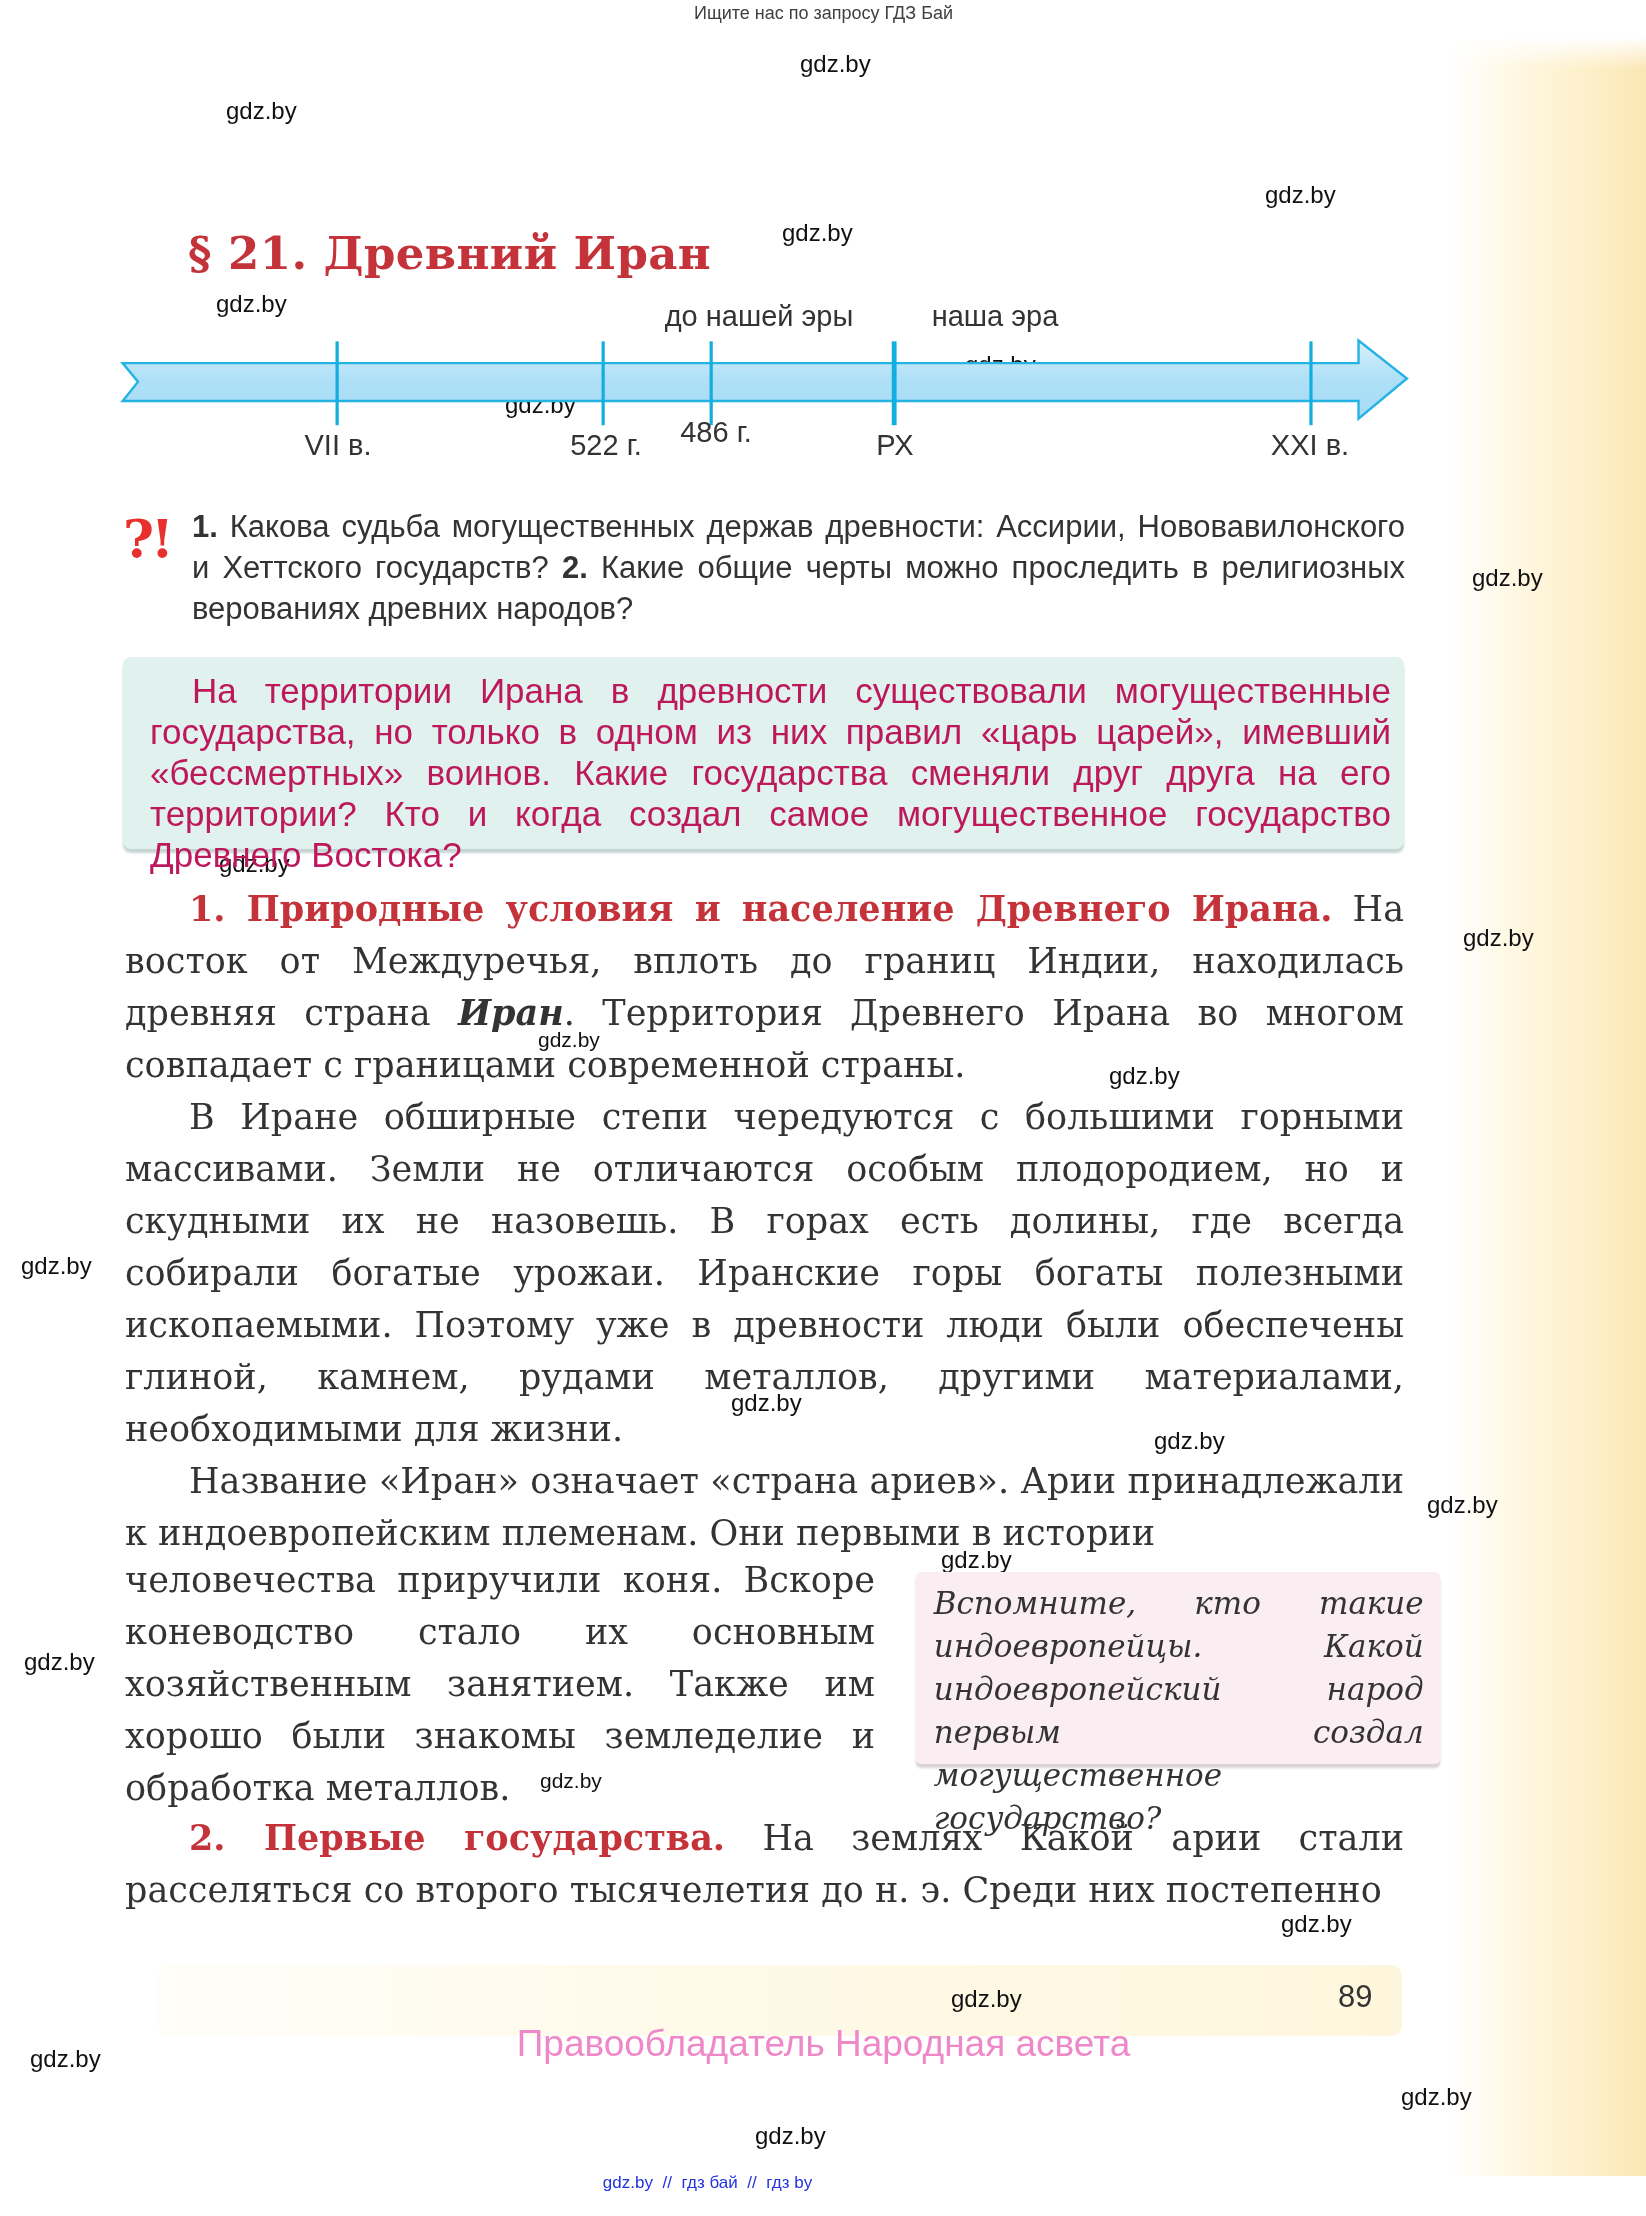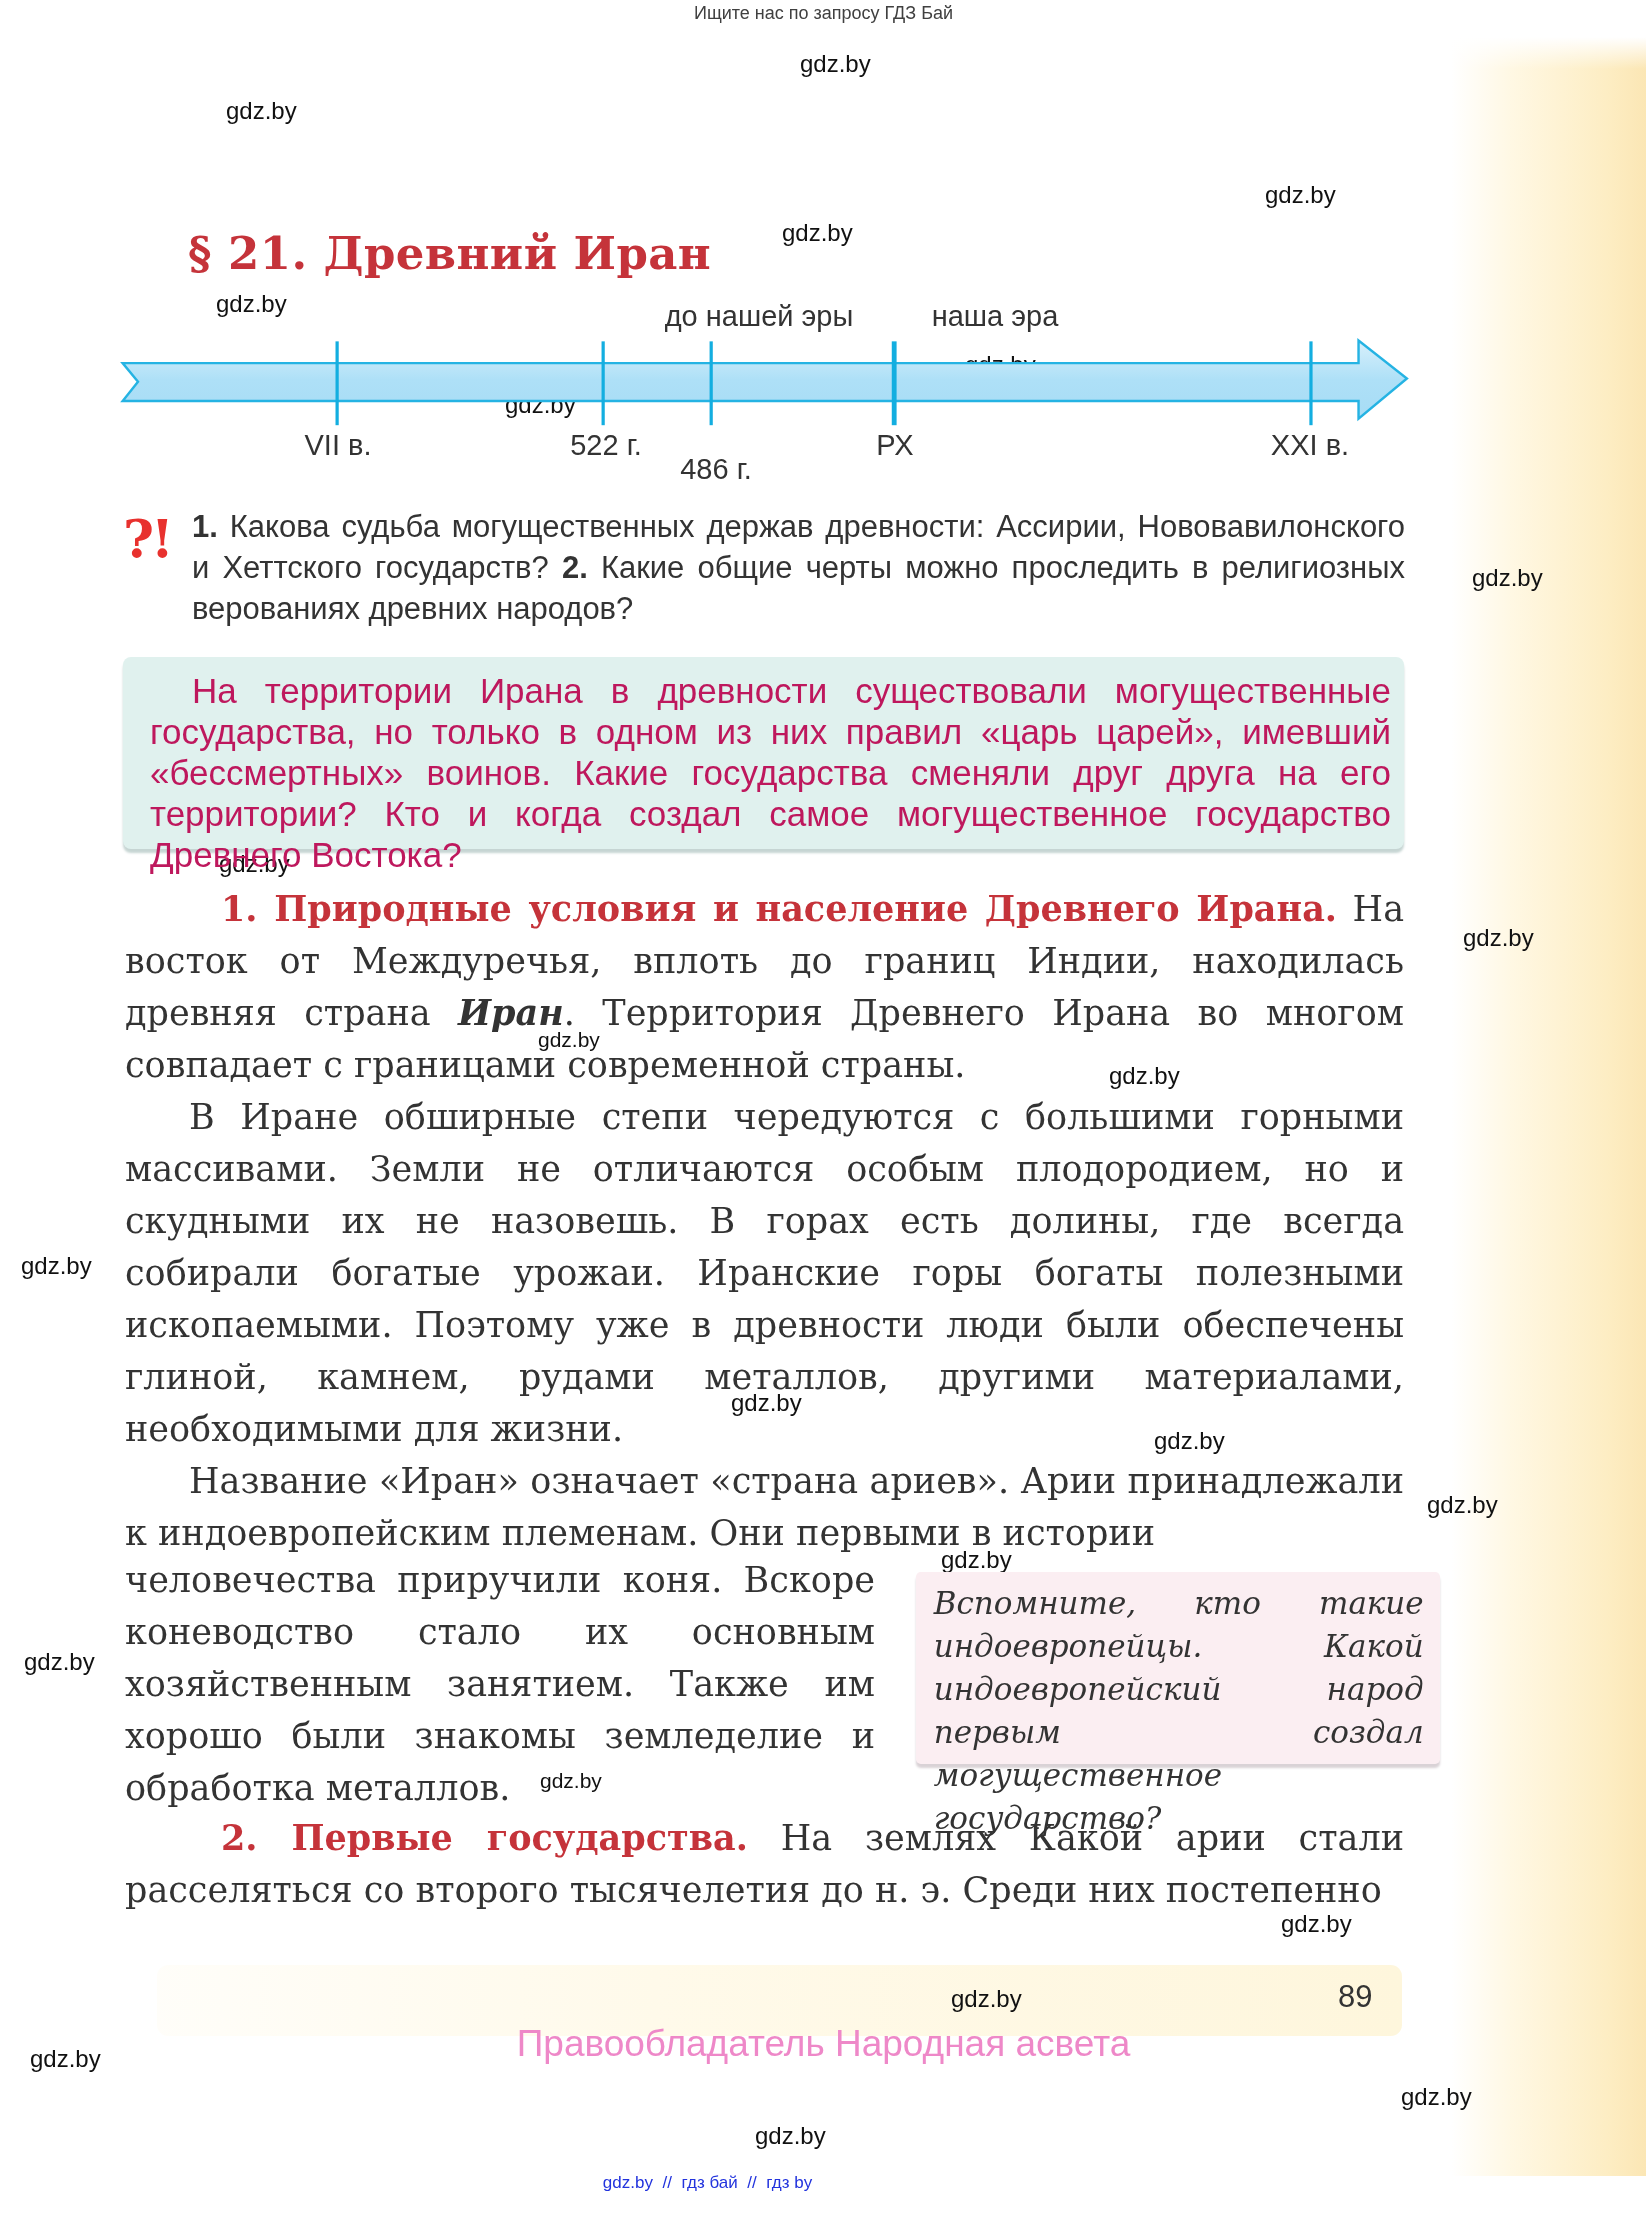--- a/index.html
+++ b/index.html
@@ -14,21 +14,21 @@
   .timeline { position:absolute; left:113px; top:330px; width:1306px; height:113px; }
   .tl-label { position:absolute; font-family:"Liberation Sans", sans-serif; font-size:29px; color:#333; white-space:nowrap; transform:translateX(-50%); }
   .qblock { position:absolute; left:123px; top:506px; width:1290px; }
   .qicon { position:absolute; left:0; top:6.4px; font-family:"DejaVu Serif", serif; font-weight:bold; font-size:53px; color:#e8312e; letter-spacing:-3.2px; line-height:1; }
   .qtext { position:absolute; left:69px; top:0; width:1213px; font-size:31px; line-height:41px; text-align:justify; color:#333; }
   .qtext b { font-weight:bold; }
   .teal-box { position:absolute; left:123px; top:657px; width:1281px; height:192px; background:#e0f1ee; border-radius:8px; box-shadow:0 4px 2.4px #c6d5d3; }
   .teal-text { position:absolute; left:27px; top:13px; width:1241px; font-size:35px; line-height:41px; text-align:justify; color:#be185d; }
   .body-text { position:absolute; left:125px; width:1279px; font-family:"DejaVu Serif", serif; font-size:35px; line-height:52px; color:#333; text-align:justify; }
   .body-text p { margin:0; text-indent:64px; text-align:justify; }
-  .red { color:#c5333a; font-weight:bold;margin-left:32px; }
+  .red { color:#c5333a; font-weight:bold; }
   .pink-box { position:absolute; left:916px; top:1572px; width:524px; height:192px; background:#fbeef2; border-radius:4.8px; box-shadow:0 4px 2.4px #d9d2d6; }
   .pink-text { position:absolute; left:17.7px; top:9.7px; width:490px; font-family:"DejaVu Serif", serif; font-style:italic; font-size:31px; line-height:43px; color:#333; text-align:justify; }
   .footer-band { position:absolute; left:157px; top:1965px; width:1245px; height:71px; border-radius:11.3px;
     background:linear-gradient(to right, rgba(255,250,235,0.3) 0%, #fffaea 40%, #fef6dc 100%); }
   .page-num { position:absolute; left:1338px; top:1979px; font-size:31px; color:#333; }
   .copyright { position:absolute; left:0; width:1647px; top:2023px; text-align:center; font-size:37px; color:#ee88c8; }
   .links { position:absolute; left:0; width:1415px; top:2173px; text-align:center; font-size:17px; color:#2233dd; }
   .links span { margin:0 4.8px; }
 </style>
 </head>
@@ -79,21 +79,21 @@
     <line x1="608" y1="14" x2="608" y2="118" stroke="#13aee0" stroke-width="4"></line>
     <line x1="742" y1="14" x2="742" y2="118" stroke="#13aee0" stroke-width="4"></line>
     <line x1="969" y1="14" x2="969" y2="118" stroke="#13aee0" stroke-width="6"></line>
     <line x1="1486" y1="14" x2="1486" y2="118" stroke="#13aee0" stroke-width="4"></line>
   </svg>
 </div>
 <div class="tl-label" style="left:759px;top:300px">до нашей эры</div>
 <div class="tl-label" style="left:995px;top:300px">наша эра</div>
 <div class="tl-label" style="left:338px;top:429px">VII в.</div>
 <div class="tl-label" style="left:606px;top:429px">522 г.</div>
-<div class="tl-label" style="left:716px;top:453px">486 г.</div>
+<div class="tl-label" style="left:716px;top:416px">486 г.</div>
 <div class="tl-label" style="left:895px;top:429px">РХ</div>
 <div class="tl-label" style="left:1310px;top:429px">XXI в.</div>
 
 <div class="qblock">
   <div class="qicon">?!</div>
   <div class="qtext">
     <b>1.</b><span> Какова судьба могущественных держав древности: Ассирии, Нововавилонского и Хеттского государств? </span><b>2.</b><span> Какие общие черты можно проследить в религиозных верованиях древних народов?</span>
   </div>
 </div>
 

